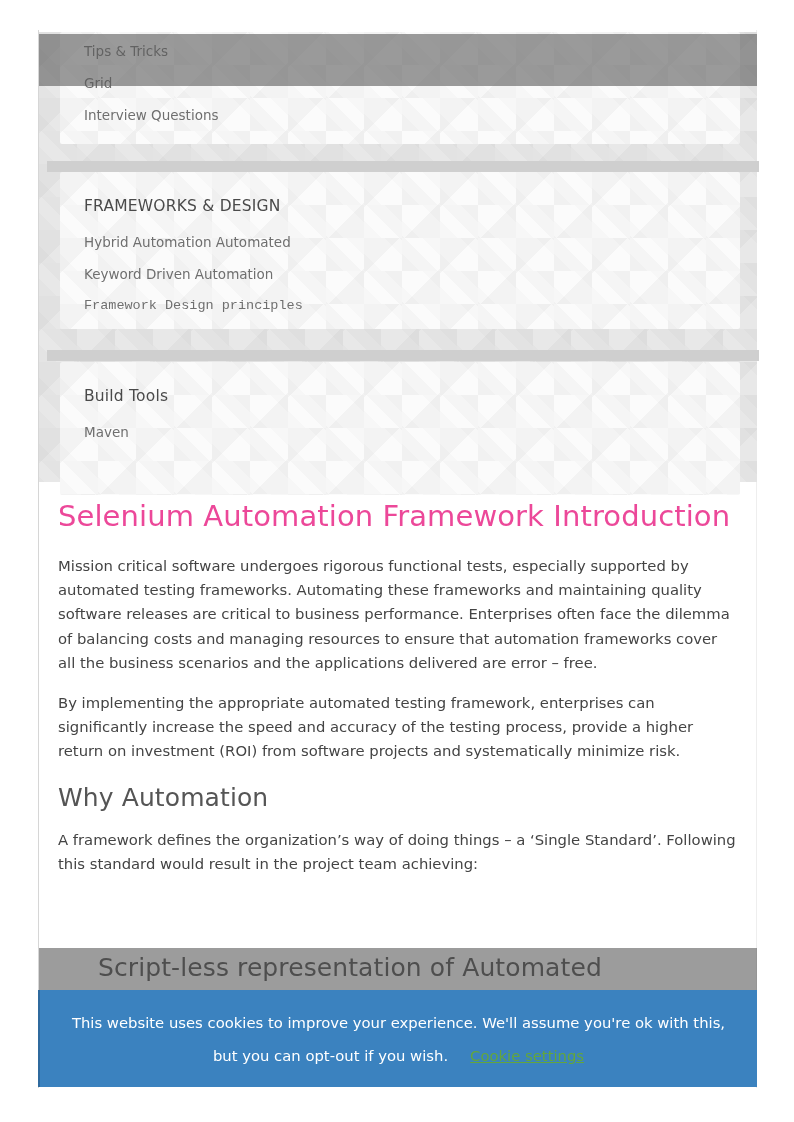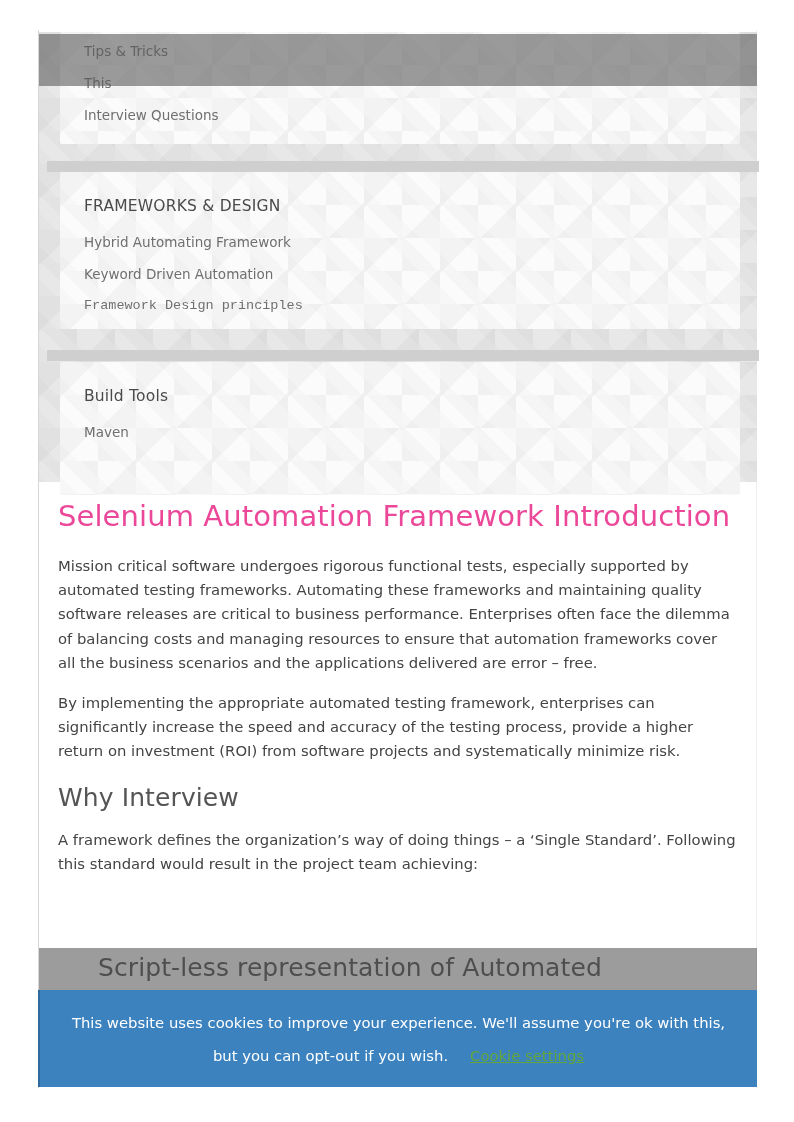--- a/index.html
+++ b/index.html
@@ -197,32 +197,32 @@
   <div class="page-rule"></div>
   <div class="page-rule-right"></div>
 
   <div class="widget-band">
     <div class="tri-pattern"></div>
 
     <div class="widget-card card-a">
       <div class="tri-pattern"></div>
       <div class="card-inner">
         <a class="widget-link" style="top:11px;left:24px;">Tips &amp; Tricks</a>
-        <a class="widget-link" style="top:43px;left:24px;">This</a>
+        <a class="widget-link" style="top:43px;left:24px;">Grid</a>
         <a class="widget-link" style="top:75px;left:24px;">Interview Questions</a>
       </div>
     </div>
 
     <div class="sep-bar sep-1"></div>
 
     <div class="widget-card card-b">
       <div class="tri-pattern"></div>
       <div class="card-inner">
         <div class="widget-title" style="top:25px;left:24px;">FRAMEWORKS &amp; DESIGN</div>
-        <a class="widget-link" style="top:62px;left:24px;">Hybrid Automating Framework</a>
+        <a class="widget-link" style="top:62px;left:24px;">Hybrid Automation Automated</a>
         <a class="widget-link" style="top:94px;left:24px;">Keyword Driven Automation</a>
         <a class="widget-link" style="top:126px;left:24px;font-family:Liberation Mono, monospace;">Framework Design principles</a>
       </div>
     </div>
 
     <div class="sep-bar sep-2"></div>
 
     <div class="widget-card card-c">
       <div class="tri-pattern"></div>
       <div class="card-inner">
@@ -232,21 +232,21 @@
     </div>
   </div>
 
   <div class="article">
     <h1 class="post-title">Selenium Automation Framework Introduction</h1>
 
     <p class="body-text">Mission critical software undergoes rigorous functional tests, especially supported by automated testing frameworks. Automating these frameworks and maintaining quality software releases are critical to business performance. Enterprises often face the dilemma of balancing costs and managing resources to ensure that automation frameworks cover all the business scenarios and the applications delivered are error – free.</p>
 
     <p class="body-text">By implementing the appropriate automated testing framework, enterprises can significantly increase the speed and accuracy of the testing process, provide a higher return on investment (ROI) from software projects and systematically minimize risk.</p>
 
-    <h2 class="section-title">Why Interview</h2>
+    <h2 class="section-title">Why Automation</h2>
 
     <p class="body-text">A framework defines the organization’s way of doing things – a ‘Single Standard’. Following this standard would result in the project team achieving:</p>
   </div>
 
   <div class="lower-heading">Script-less representation of Automated</div>
 
   <div class="grey-overlay grey-top"></div>
   <div class="grey-overlay grey-bottom"></div>
 
   <div class="cookie-banner">

